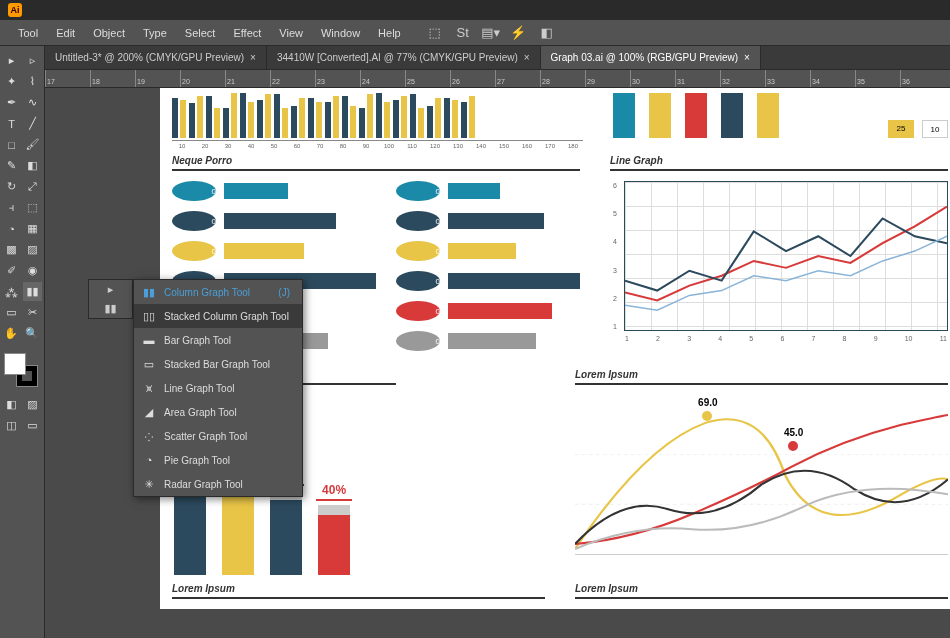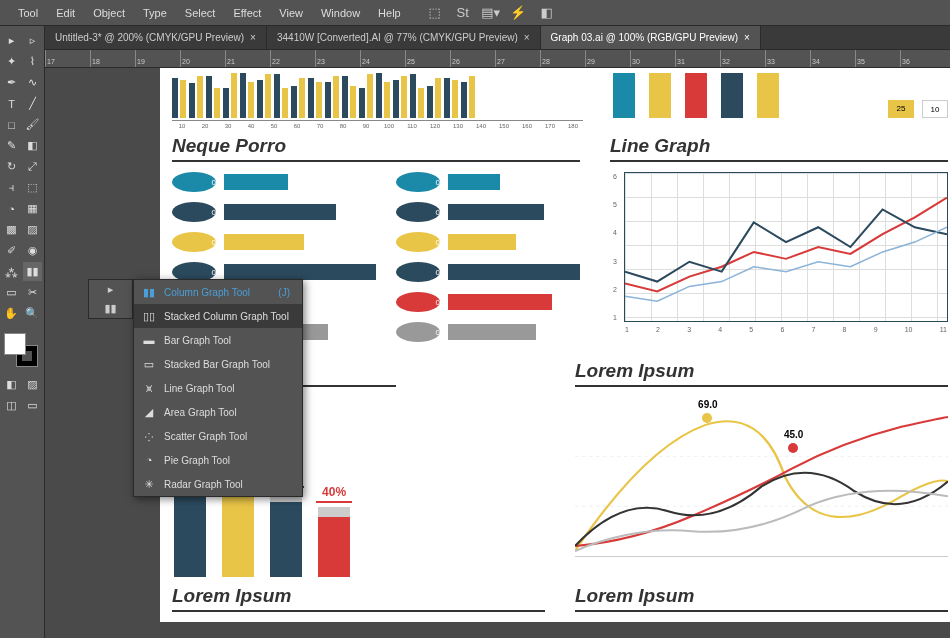--- a/index.html
+++ b/index.html
@@ -30,21 +30,21 @@
 .tab-bar { height: 24px; background: #3a3a3a; display: flex; align-items: stretch; border-bottom: 1px solid #2a2a2a; }
 .doc-tab { padding: 4px 10px; font-size: 10px; color: #ccc; background: #3a3a3a; border-right: 1px solid #2a2a2a; display: flex; align-items: center; gap: 6px; cursor: pointer; }
 .doc-tab.active { background: #535353; color: #fff; }
 .tab-close { font-size: 10px; cursor: pointer; }
 
 .ruler-h { height: 18px; background: #535353; border-bottom: 1px solid #2a2a2a; position: relative; font-size: 7px; color: #ccc; overflow: hidden; }
 .ruler-tick { position: absolute; top: 0; height: 100%; border-left: 1px solid #888; padding-left: 1px; padding-top: 8px; }
 
 .canvas-wrap { flex: 1; background: #4a4a4a; position: relative; overflow: hidden; }
 .artboard { position: absolute; top: 0; left: 115px; width: 800px; background: #fff; padding: 0; }
-.section-title { font-size: 19px; font-weight: 600; color: #333; border-bottom: 2px solid #333; padding-bottom: 3px; margin-bottom: 10px; font-style: italic; }
+.section-title { font-size: 10px; font-weight: 600; color: #333; border-bottom: 2px solid #333; padding-bottom: 3px; margin-bottom: 10px; font-style: italic; }
 
 .top-bars { display: flex; gap: 3px; align-items: flex-end; height: 50px; margin-bottom: 2px; }
 .top-bar-group { display: flex; gap: 2px; align-items: flex-end; }
 .top-bar { width: 6px; }
 .top-axis { display: flex; gap: 3px; font-size: 6px; color: #666; border-top: 1px solid #888; padding-top: 2px; }
 .top-axis span { width: 20px; text-align: center; }
 
 .two-col { display: flex; gap: 30px; }
 .col { flex: 1; }
 
@@ -77,20 +77,23 @@
 .flyout-handle { position: absolute; left: 88px; top: 279px; width: 45px; background: #535353; border: 1px solid #2a2a2a; z-index: 100; }
 .flyout-handle-item { padding: 3px; display: flex; align-items: center; justify-content: center; color: #ccc; font-size: 11px; }
 
 svg { display: block; }
 </style>
 </head>
 <body>
 
 <div class="app-frame">
 
+  <div class="title-bar">
+    <div class="app-icon">Ai</div>
+  </div>
 
   <div class="menu-bar">
     <span class="menu-item">Tool</span>
     <span class="menu-item">Edit</span>
     <span class="menu-item">Object</span>
     <span class="menu-item">Type</span>
     <span class="menu-item">Select</span>
     <span class="menu-item">Effect</span>
     <span class="menu-item">View</span>
     <span class="menu-item">Window</span>

